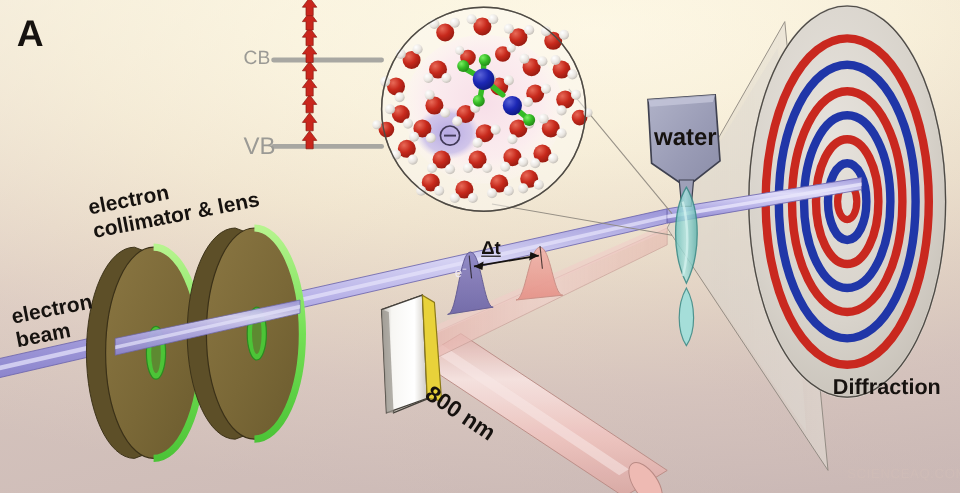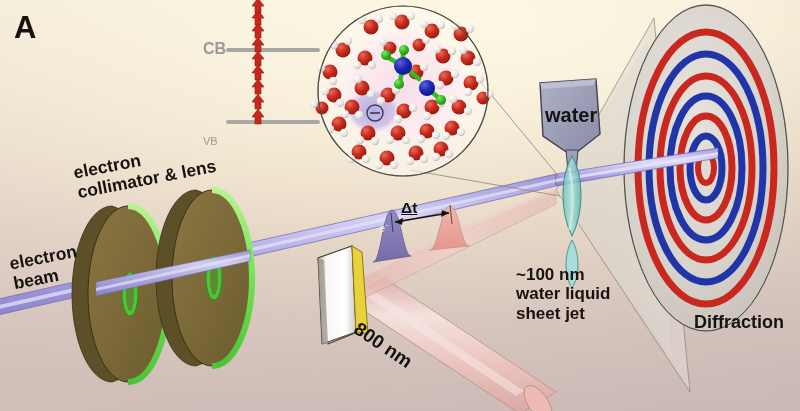--- a/index.html
+++ b/index.html
@@ -19,22 +19,22 @@
   svg.layer{position:absolute;left:0;top:0;width:800px;height:411px;overflow:visible;}
   .lbl{position:absolute;color:#16120f;font-weight:bold;
        font-family:"Liberation Sans",sans-serif;white-space:pre;line-height:1.14;}
   #panelA{left:14px;top:10px;font-size:31px;letter-spacing:0px;}
   #lbl-collimator{left:72px;top:164px;font-size:17.5px;transform:rotate(-11deg);transform-origin:left top;}
   #lbl-ebeam{left:8px;top:255px;font-size:17.5px;transform:rotate(-11deg);transform-origin:left top;}
   #lbl-800{left:362px;top:318px;font-size:19px;transform:rotate(34deg);transform-origin:left top;}
   #lbl-jet{left:516px;top:265px;font-size:17px;}
   #lbl-diff{left:694px;top:312px;font-size:18px;}
   #lbl-dt{left:401px;top:199px;font-size:15.5px;text-decoration:underline;}
-  #lbl-cb{left:203px;top:40px;font-size:16px;color:#9b9a95;font-weight:bold;}
-  #lbl-vb{left:203px;top:111px;font-size:11px;color:#9b9a95;font-weight:normal;margin-top:24px;}
+  #lbl-cb{left:203px;top:40px;font-size:16px;color:#9b9a95;font-weight:normal;}
+  #lbl-vb{left:203px;top:111px;font-size:20px;color:#9b9a95;font-weight:normal;}
   #lbl-em{left:379px;top:222px;font-size:11px;color:#efe9f6;font-weight:normal;}
   #watermark{position:absolute;left:706px;top:389px;font-size:11px;letter-spacing:.5px;
      color:#cfbcb7;font-family:"Liberation Sans",sans-serif;}
 </style>
 </head>
 <body>
 
 <div id="stage">
 
   <div id="bg"></div>
@@ -467,22 +467,19 @@
   <div class="lbl" id="panelA">A</div>
   <div class="lbl" id="lbl-cb">CB</div>
   <div class="lbl" id="lbl-vb">VB</div>
   <div class="lbl" id="lbl-collimator">electron
 collimator &amp; lens</div>
   <div class="lbl" id="lbl-ebeam">electron
 beam</div>
   <div class="lbl" id="lbl-em">e⁻</div>
   <div class="lbl" id="lbl-dt">Δt</div>
   <div class="lbl" id="lbl-800">800 nm</div>
-  <div class="lbl" id="lbl-jet">~100 nm
-water liquid
-sheet jet</div>
   <div class="lbl" id="lbl-diff">Diffraction</div>
 
   <div class="lbl" style="left:545px;top:104px;font-size:20px;">water</div>
 
   <div id="watermark">SCIENCEAQ.COM</div>
 
 </div>
 
 </body></html>

